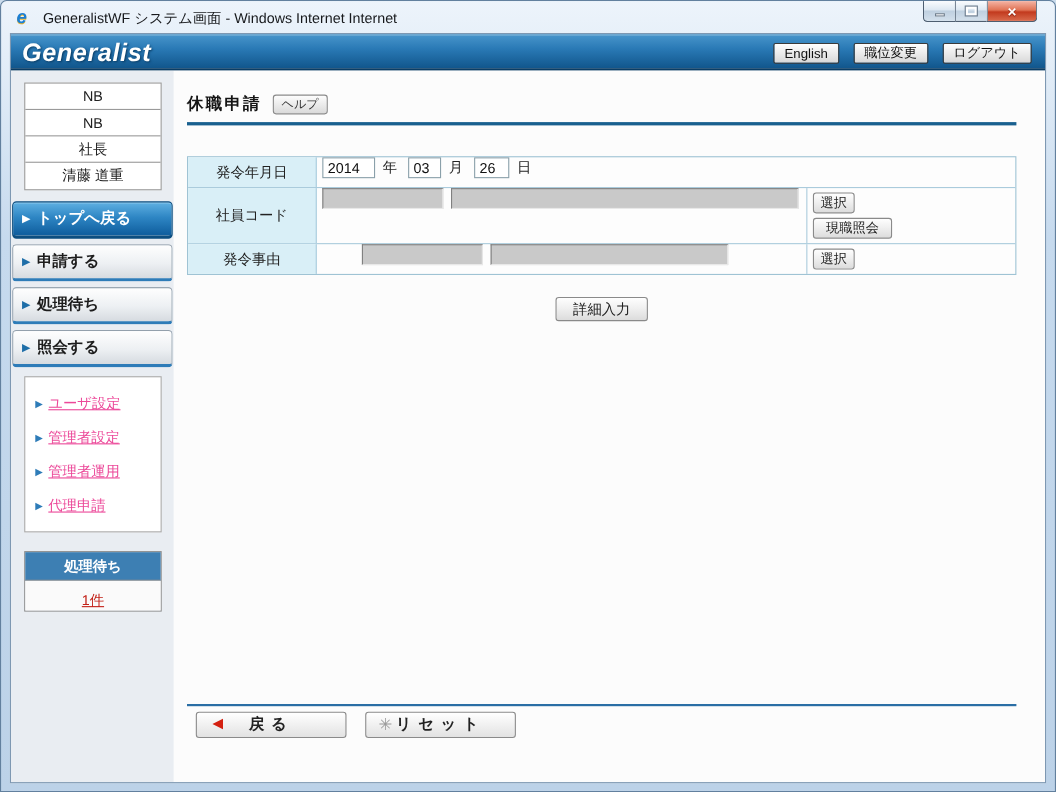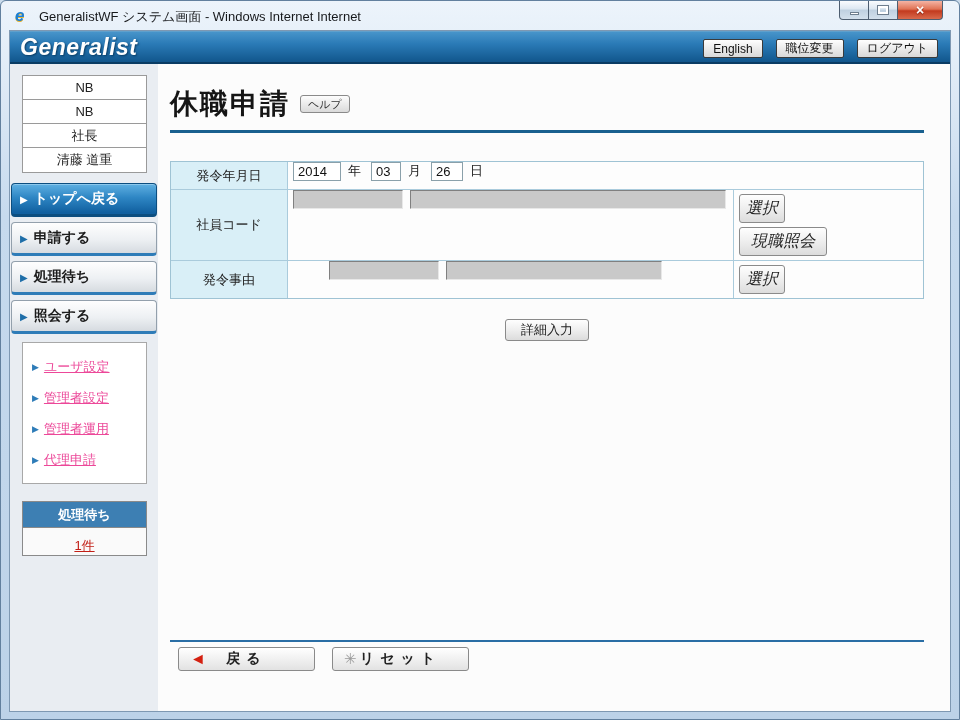--- a/index.html
+++ b/index.html
@@ -105,21 +105,21 @@
     height:26px; background:#3D7FB3; border-bottom:1px solid #8A8A8A;
     color:#fff; font-size:13px; font-weight:bold;
     display:flex; align-items:center; justify-content:center;
   }
   .pending-body { height:27px; background:#FAFAFA; display:flex; align-items:flex-end; justify-content:center; }
   .pending-body a { font-size:13px; color:#C22017; text-decoration:underline; cursor:pointer; }
 
   
   .main { flex:1; background:#FCFCFC; padding:21px 30px 0 12px; display:flex; flex-direction:column; }
   .page-title-row { display:flex; align-items:center; }
-  .page-title { font-size:28px; font-weight:bold; color:#151515; letter-spacing:2px; }
+  .page-title { font-size:15px; font-weight:bold; color:#151515; letter-spacing:2px; }
   .help-btn {
     margin-left:10px; height:18px; padding:0 7px;
     background:linear-gradient(#FDFDFD, #EDEDED 45%, #DADADA);
     border:1px solid #8A8A8A; border-radius:3px;
     font-size:11px; color:#333; display:flex; align-items:center; cursor:pointer;
   }
   .title-rule { height:3px; background:#19608F; margin-top:7px; }
   
   .form-table { margin-top:28px; width:754px; border:1px solid #9FC3D4; background:#FDFDFD; }
   .frow { display:flex; align-items:stretch; }
@@ -142,24 +142,24 @@
     font-family:"Liberation Sans", sans-serif; color:#111; background:#fff;
   }
   .w-year { width:48px; } .w-mo { width:30px; } .w-day { width:32px; }
   .date-unit { font-size:13px; color:#222; margin:0 10px 0 7px; }
   .gray-input {
     height:19px; background:#C9C9C9;
     border:1px solid; border-color:#808080 #E8E8E8 #E8E8E8 #808080;
   }
   .g1 { width:110px; margin-right:7px; } .g2 { width:316px; } .g3 { width:216px; }
   .std-btn {
-    height:29px; padding:0 6px;
+    height:19px; padding:0 6px;
     background:linear-gradient(#FEFEFE, #F0F0F0 45%, #DCDCDC);
     border:1px solid #8A8A8A; border-radius:3px;
-    font-size:16px; color:#222; display:flex; align-items:center; cursor:pointer;font-style:italic;
+    font-size:12px; color:#222; display:flex; align-items:center; cursor:pointer;
   }
   .std-btn.wide { padding:0 11px; }
   .detail-row { width:754px; text-align:center; margin-top:20px; }
   .detail-btn {
     display:inline-flex; height:22px; padding:0 15px; align-items:center;
     background:linear-gradient(#FEFEFE, #F0F0F0 45%, #DCDCDC);
     border:1px solid #8A8A8A; border-radius:3px; font-size:13px; color:#222; cursor:pointer;
   }
   
   .footer { margin-top:auto; margin-bottom:40px; width:754px; }

